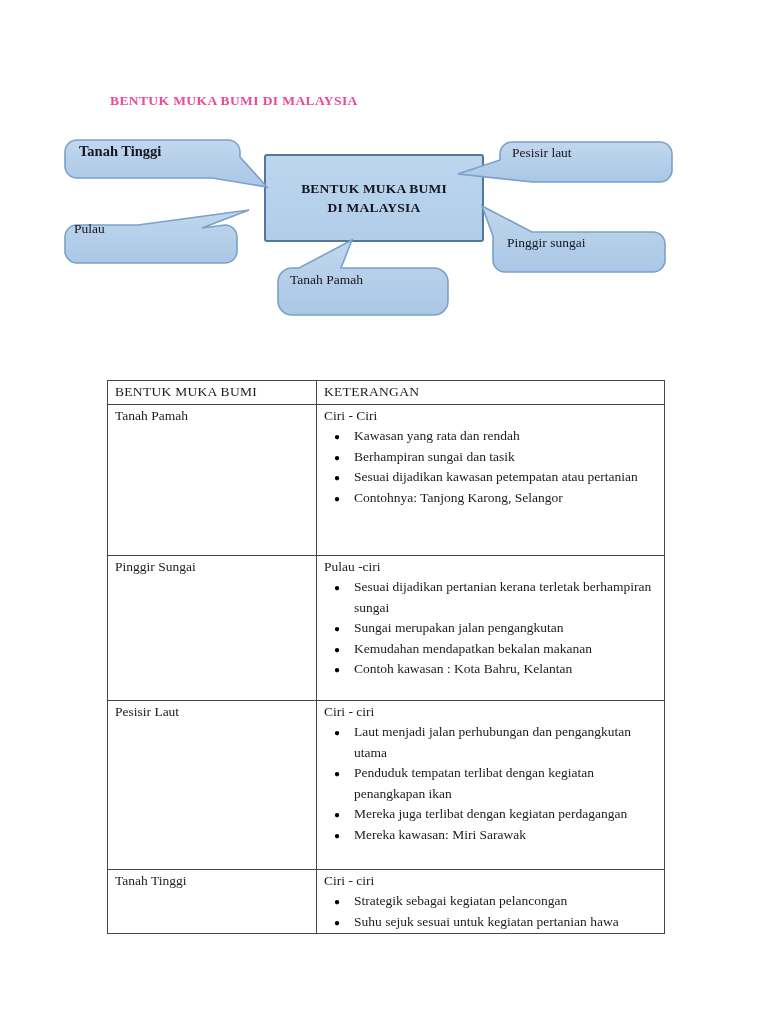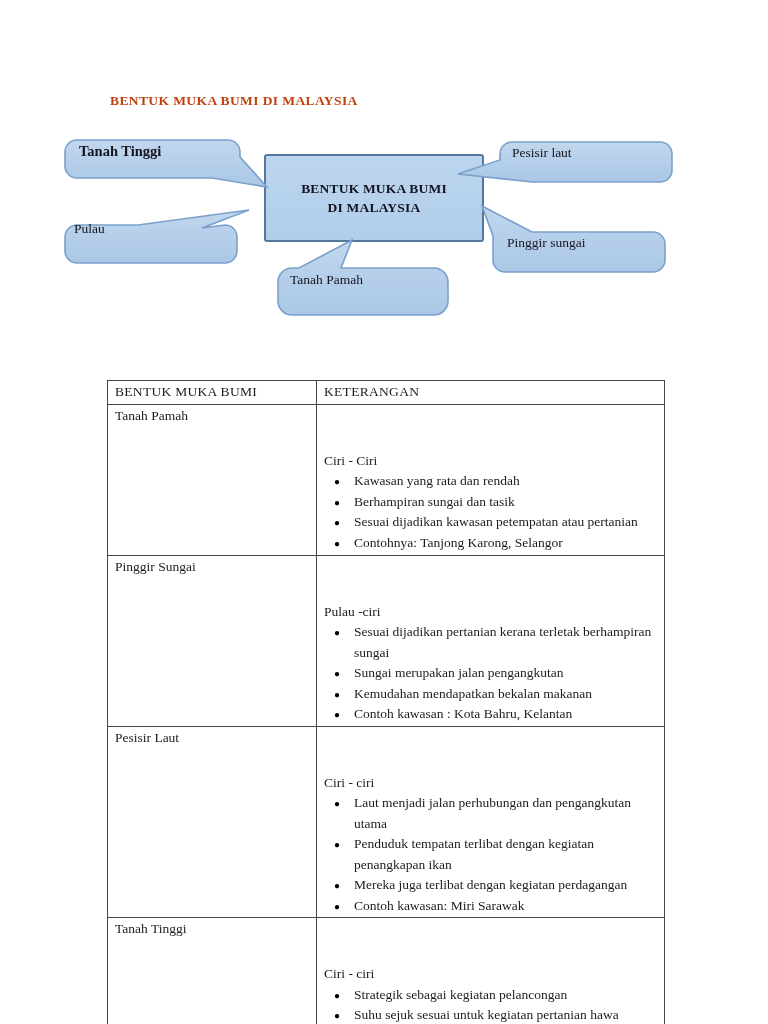--- a/index.html
+++ b/index.html
@@ -5,21 +5,21 @@
   html,body{margin:0;padding:0;}
   body{
     width:768px;height:1024px;background:#ffffff;position:relative;overflow:hidden;
     font-family:"Liberation Serif","DejaVu Serif",serif;color:#1a1a1a;
   }
   .page{position:absolute;inset:0;background:#ffffff;}
 
   
   .page-title{
     position:absolute;left:110px;top:93px;
-    font-weight:bold;font-size:13.5px;letter-spacing:0.4px;color:#c2410c;
+    font-weight:bold;font-size:13.5px;letter-spacing:0.4px;color:#ec4899;
     white-space:nowrap;
   }
 
   
   .diagram{position:absolute;left:0;top:130px;width:768px;height:200px;}
   .diagram svg{position:absolute;left:0;top:0;}
   .bubble{fill:url(#gradBubble);stroke:#7aa0cb;stroke-width:1.6;}
   .center-rect{fill:url(#gradBox);stroke:#54779e;stroke-width:2;}
   .callout-label{
     position:absolute;font-size:13.5px;color:#15151f;white-space:nowrap;
@@ -46,21 +46,21 @@
   .doc-table col.c2{width:348px;}
   .doc-table th,.doc-table td{
     border:1px solid #474747;vertical-align:top;text-align:left;
     padding:1px 6px 1px 7px;font-weight:normal;
   }
   .doc-table th{height:17px;letter-spacing:0.3px;}
   .rh1{height:148px;}
   .rh2{height:142px;}
   .rh3{height:166px;}
   .rh4{height:53px;}
-  .ciri{line-height:20.5px;margin-top:45px;}
+  .ciri{line-height:20.5px;}
   .bullets{margin-top:0;}
   .bullet{position:relative;padding-left:30px;max-width:302px;}
   .dot{position:absolute;left:10px;top:1px;font-size:10px;color:#000;}
 </style>
 </head>
 <body>
 
 <div class="page">
 
   <div class="page-title">BENTUK MUKA BUMI DI MALAYSIA</div>
@@ -134,21 +134,21 @@
     </tr>
 
     <tr>
       <td class="rh3">Pesisir Laut</td>
       <td class="rh3">
         <div class="ciri">Ciri - ciri</div>
         <div class="bullets">
           <div class="bullet"><span class="dot">●</span><span>Laut menjadi jalan perhubungan dan pengangkutan utama</span></div>
           <div class="bullet"><span class="dot">●</span><span>Penduduk tempatan terlibat dengan kegiatan penangkapan ikan</span></div>
           <div class="bullet"><span class="dot">●</span><span>Mereka juga terlibat dengan kegiatan perdagangan</span></div>
-          <div class="bullet"><span class="dot">●</span><span>Contoh kawasan: Miri Sarawak</span></div>
+          <div class="bullet"><span class="dot">●</span><span>Mereka kawasan: Miri Sarawak</span></div>
         </div>
       </td>
     </tr>
 
     <tr>
       <td class="rh4">Tanah Tinggi</td>
       <td class="rh4">
         <div class="ciri">Ciri - ciri</div>
         <div class="bullets">
           <div class="bullet"><span class="dot">●</span><span>Strategik sebagai kegiatan pelancongan</span></div>

